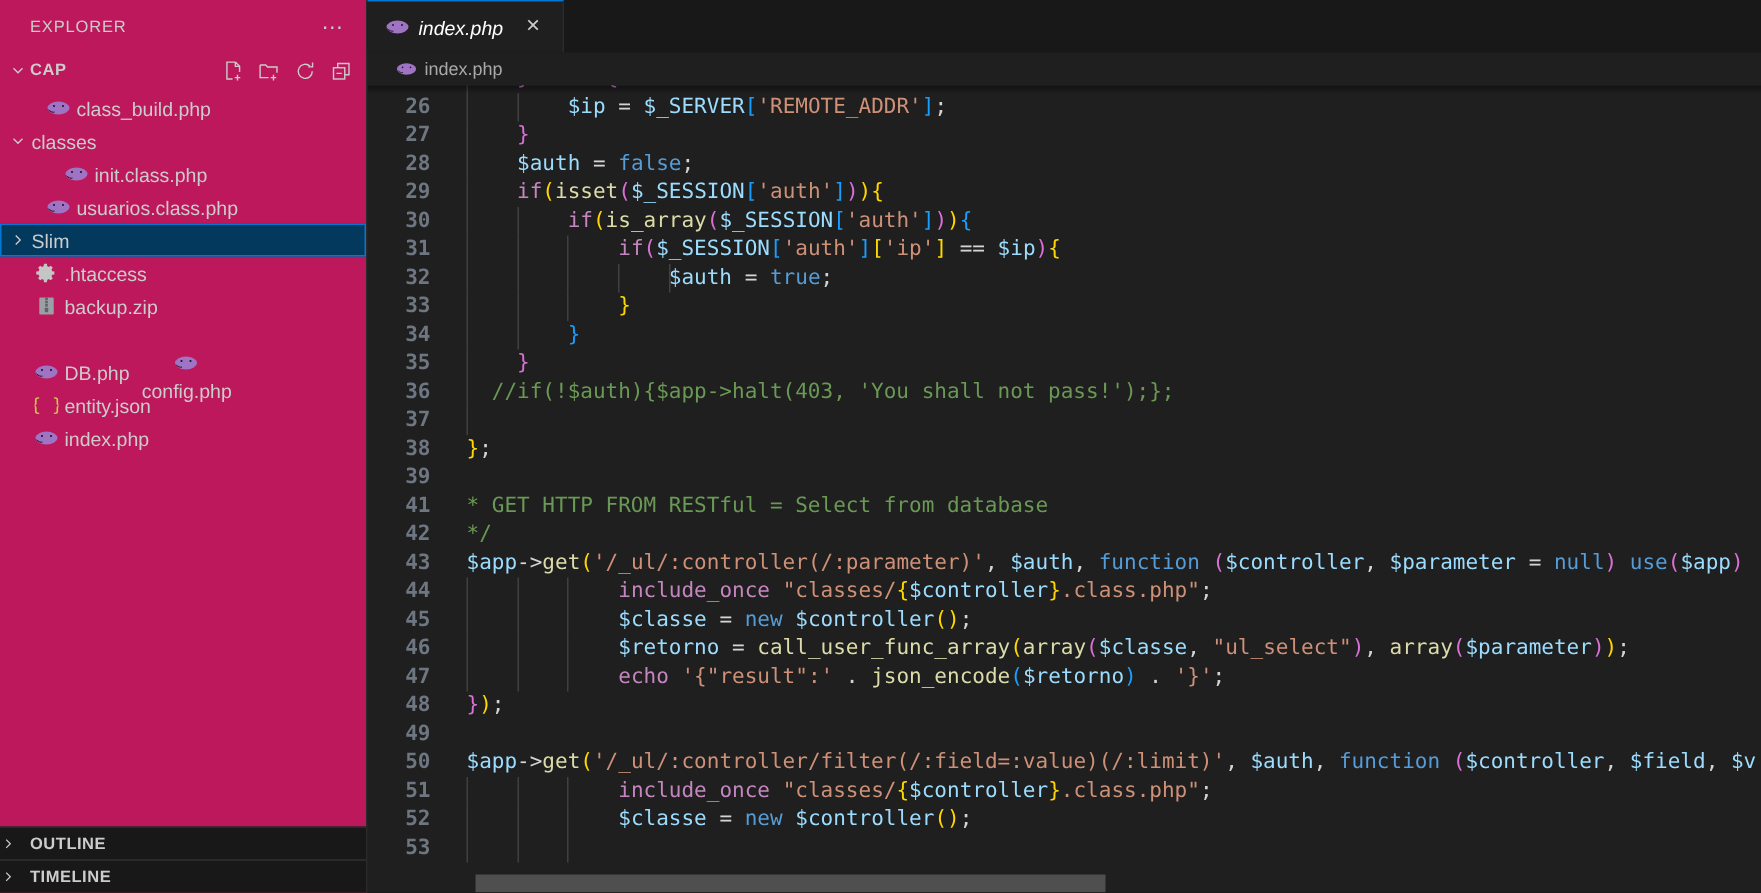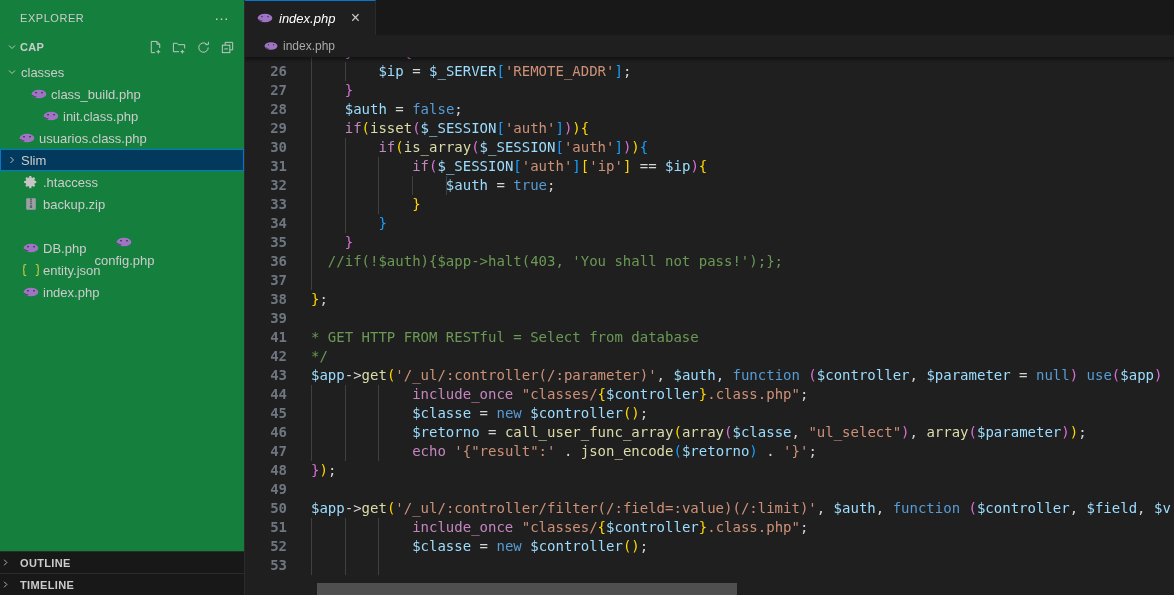--- a/index.html
+++ b/index.html
@@ -8,21 +8,21 @@
     overflow: hidden;
     background: #1f1f1f;
     font-family: "Liberation Sans", sans-serif;
     -webkit-font-smoothing: antialiased;
   }
   .app { display: flex; width: 1174px; height: 595px; }
 
   
   .sidebar {
     width: 245px; height: 595px;
-    background: #15803d;
+    background: #be185d;
     border-right: 1px solid #2b2b2b;
     display: flex; flex-direction: column;
     position: relative;
   }
   .sb-title {
     height: 35px; flex: 0 0 35px;
     display: flex; align-items: center; justify-content: space-between;
     padding: 0 8px 0 20px;
   }
   .sb-title-text {
@@ -242,53 +242,53 @@
           <svg width="15" height="15" viewBox="0 0 16 16" fill="none" stroke="#cccccc" stroke-width="1">
               <rect x="2.5" y="5.5" width="8" height="8"></rect>
               <path d="M5.5 5.5v-3h8v8h-3"></path>
               <path d="M4.6 9.5h3.8"></path>
             </svg>
         </span>
       </span>
     </div>
 
     <div class="tree">
+        <div class="row" style="padding-left: 12px;">
+          <span class="twisty"></span>
+          <span class="ficon">
+            <svg width="16" height="16" viewBox="0 0 24 24">
+              <ellipse cx="12" cy="12" rx="11" ry="6.5" fill="#a074c4"></ellipse>
+              <path d="M2 13.6c1.3 2 4.5 3.1 6 2.5" stroke="#181818" stroke-width="1" fill="none"></path>
+              <circle cx="7.5" cy="10" r="1.1" fill="#181818"></circle>
+              <circle cx="16.5" cy="10" r="1.1" fill="#181818"></circle>
+            </svg>
+          </span>
+          <span class="lbl">class_build.php</span>
+        </div>
         <div class="row" style="padding-left: 4px;">
           <span class="twisty">
             <svg width="12" height="12" viewBox="0 0 16 16">
               <path d="M4 6l4 4 4-4" fill="none" stroke="currentColor" stroke-width="1.2"></path>
             </svg>
           </span>
           <span class="lbl">classes</span>
         </div>
+        <div class="row" style="padding-left: 24px;">
+          <span class="twisty"></span>
+          <span class="ficon">
+            <svg width="16" height="16" viewBox="0 0 24 24">
+              <ellipse cx="12" cy="12" rx="11" ry="6.5" fill="#a074c4"></ellipse>
+              <path d="M2 13.6c1.3 2 4.5 3.1 6 2.5" stroke="#181818" stroke-width="1" fill="none"></path>
+              <circle cx="7.5" cy="10" r="1.1" fill="#181818"></circle>
+              <circle cx="16.5" cy="10" r="1.1" fill="#181818"></circle>
+            </svg>
+          </span>
+          <span class="lbl">init.class.php</span>
+        </div>
         <div class="row" style="padding-left: 12px;">
-          <span class="twisty"></span>
-          <span class="ficon">
-            <svg width="16" height="16" viewBox="0 0 24 24">
-              <ellipse cx="12" cy="12" rx="11" ry="6.5" fill="#a074c4"></ellipse>
-              <path d="M2 13.6c1.3 2 4.5 3.1 6 2.5" stroke="#181818" stroke-width="1" fill="none"></path>
-              <circle cx="7.5" cy="10" r="1.1" fill="#181818"></circle>
-              <circle cx="16.5" cy="10" r="1.1" fill="#181818"></circle>
-            </svg>
-          </span>
-          <span class="lbl">class_build.php</span>
-        </div>
-        <div class="row" style="padding-left: 24px;">
-          <span class="twisty"></span>
-          <span class="ficon">
-            <svg width="16" height="16" viewBox="0 0 24 24">
-              <ellipse cx="12" cy="12" rx="11" ry="6.5" fill="#a074c4"></ellipse>
-              <path d="M2 13.6c1.3 2 4.5 3.1 6 2.5" stroke="#181818" stroke-width="1" fill="none"></path>
-              <circle cx="7.5" cy="10" r="1.1" fill="#181818"></circle>
-              <circle cx="16.5" cy="10" r="1.1" fill="#181818"></circle>
-            </svg>
-          </span>
-          <span class="lbl">init.class.php</span>
-        </div>
-        <div class="row" style="">
           <span class="twisty"></span>
           <span class="ficon">
             <svg width="16" height="16" viewBox="0 0 24 24">
               <ellipse cx="12" cy="12" rx="11" ry="6.5" fill="#a074c4"></ellipse>
               <path d="M2 13.6c1.3 2 4.5 3.1 6 2.5" stroke="#181818" stroke-width="1" fill="none"></path>
               <circle cx="7.5" cy="10" r="1.1" fill="#181818"></circle>
               <circle cx="16.5" cy="10" r="1.1" fill="#181818"></circle>
             </svg>
           </span>
           <span class="lbl">usuarios.class.php</span>

